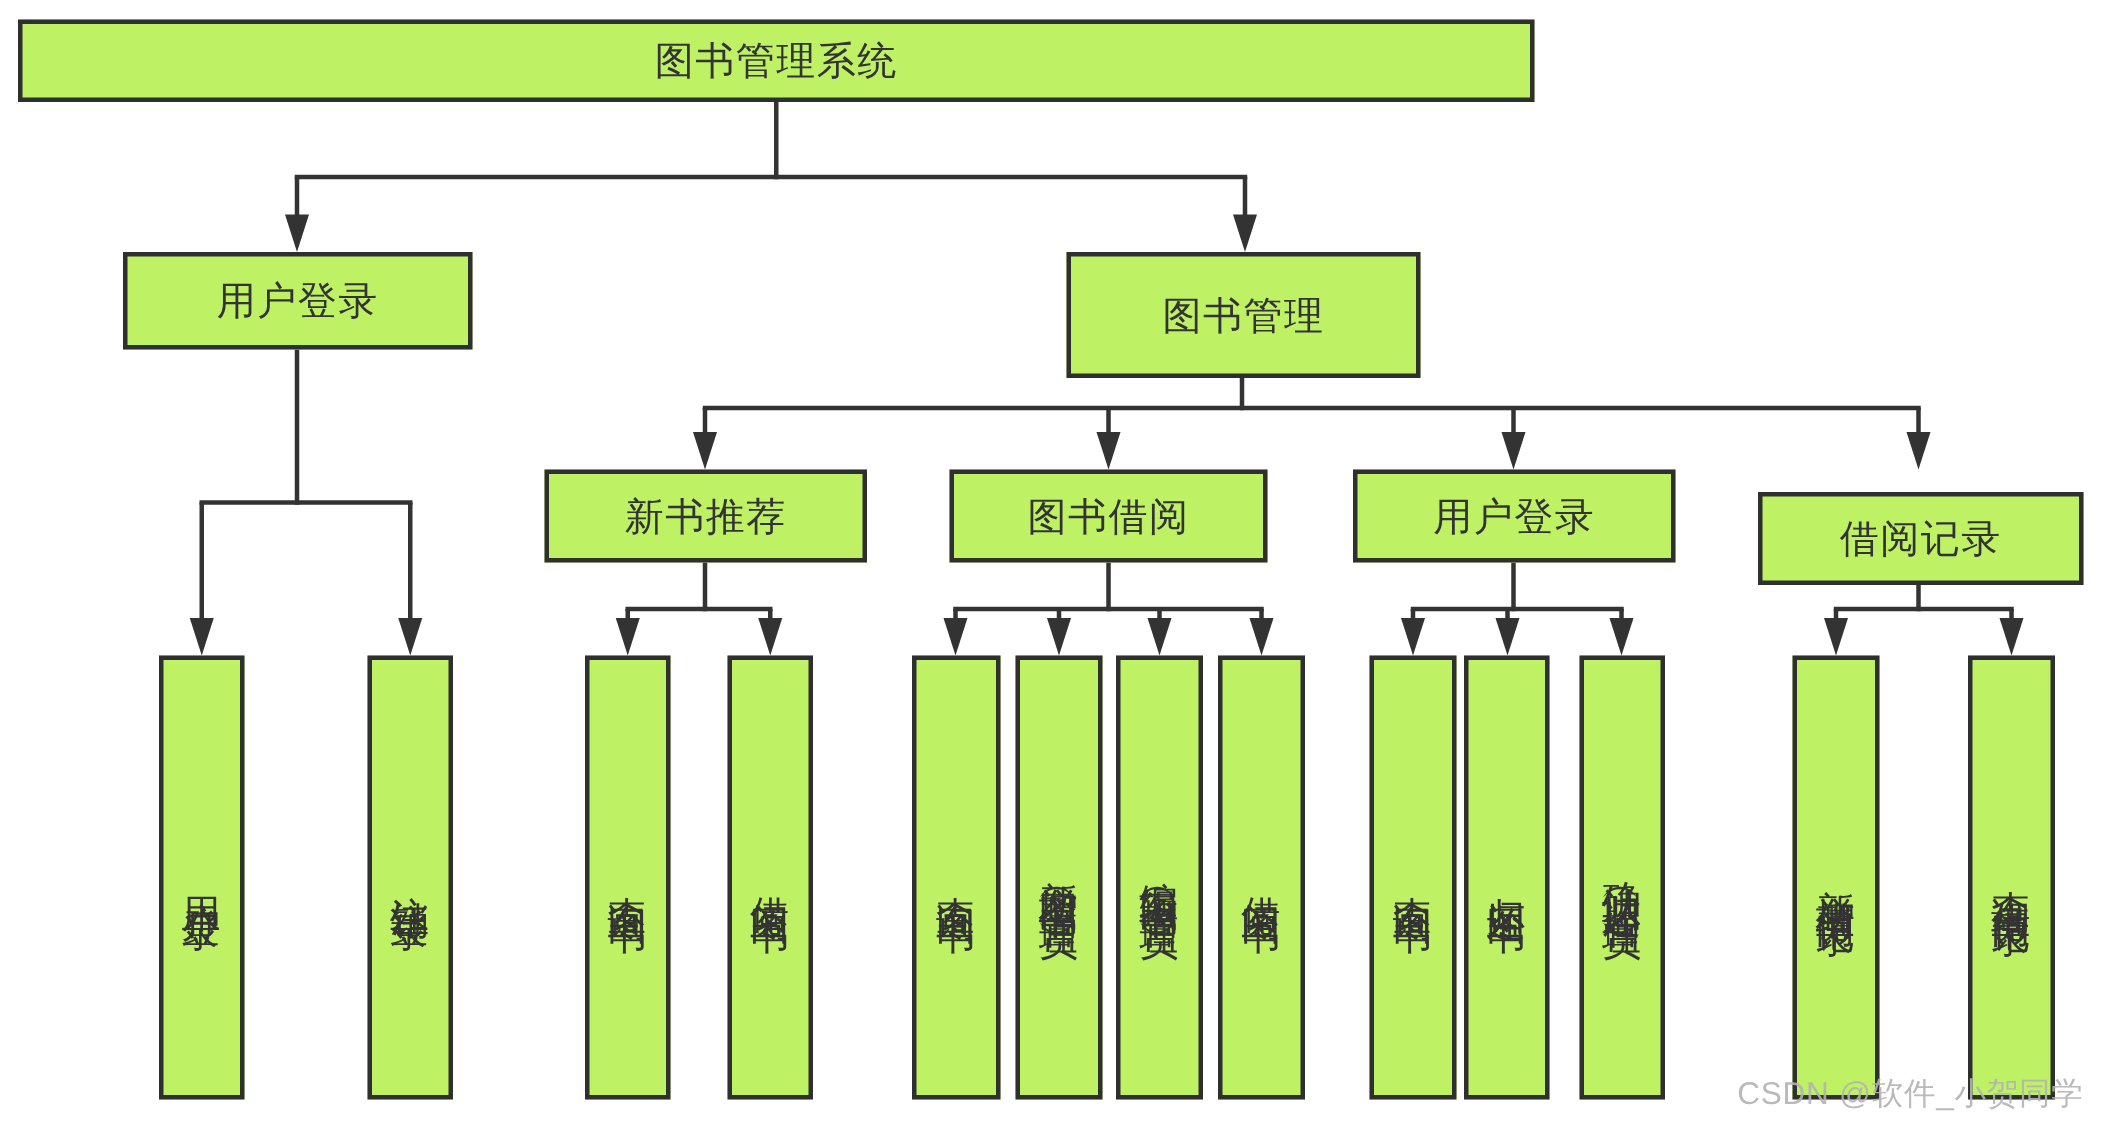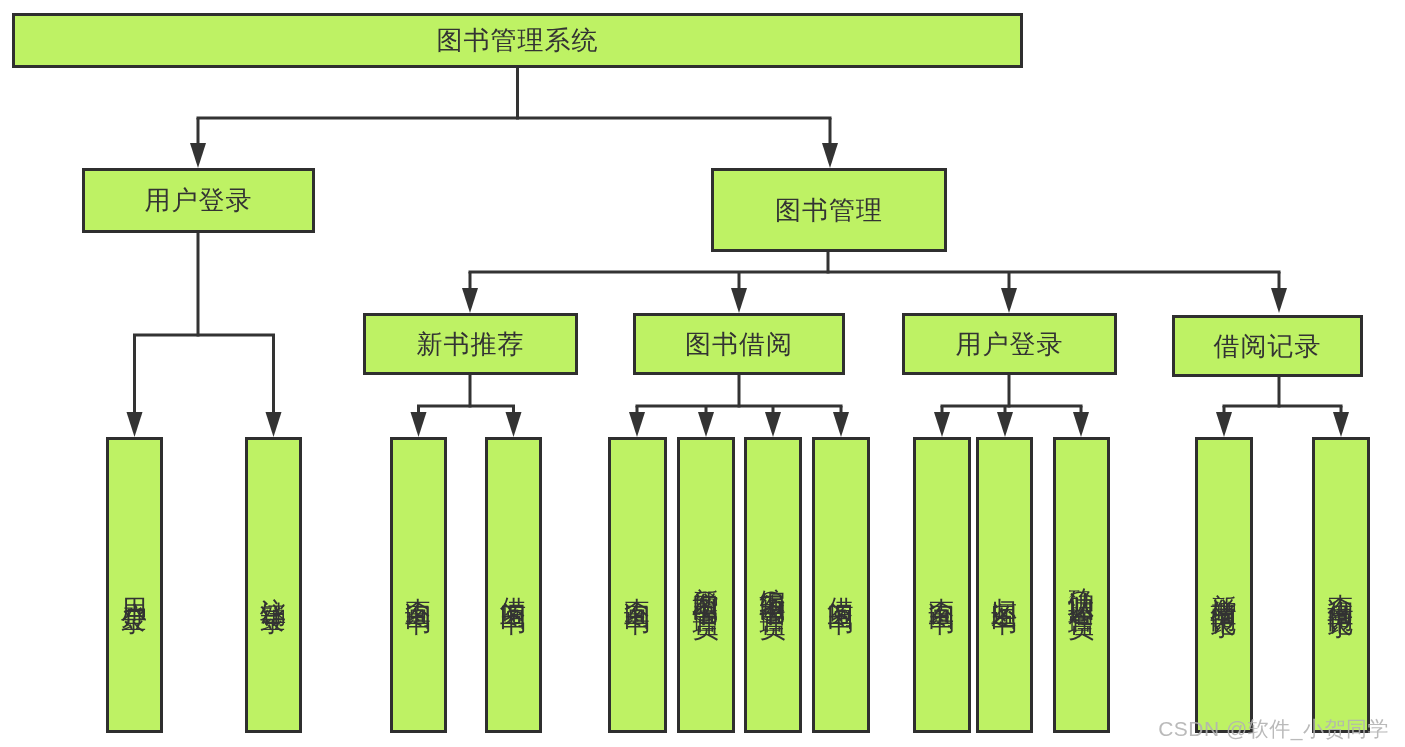--- a/index.html
+++ b/index.html
@@ -161,21 +161,21 @@
 
   <div class="node" style="left:633px;top:313px;width:212px;height:62px">
     <span>图书借阅</span>
   </div>
   <div class="node" style="left:363px;top:313px;width:215px;height:62px">
     <span>新书推荐</span>
   </div>
   <div class="node" style="left:902px;top:313px;width:215px;height:62px">
     <span>用户登录</span>
   </div>
-  <div class="node" style="left:1172px;top:315px;width:191px;height:62px">
+  <div class="node" style="left:1172px;top:328px;width:217px;height:62px">
     <span>借阅记录</span>
   </div>
 
   <div class="node vert" style="left:106px;top:437px;width:57px;height:296px">
     <span>用户登录</span>
   </div>
   <div class="node vert" style="left:245px;top:437px;width:57px;height:296px">
     <span>注销登录</span>
   </div>
 

